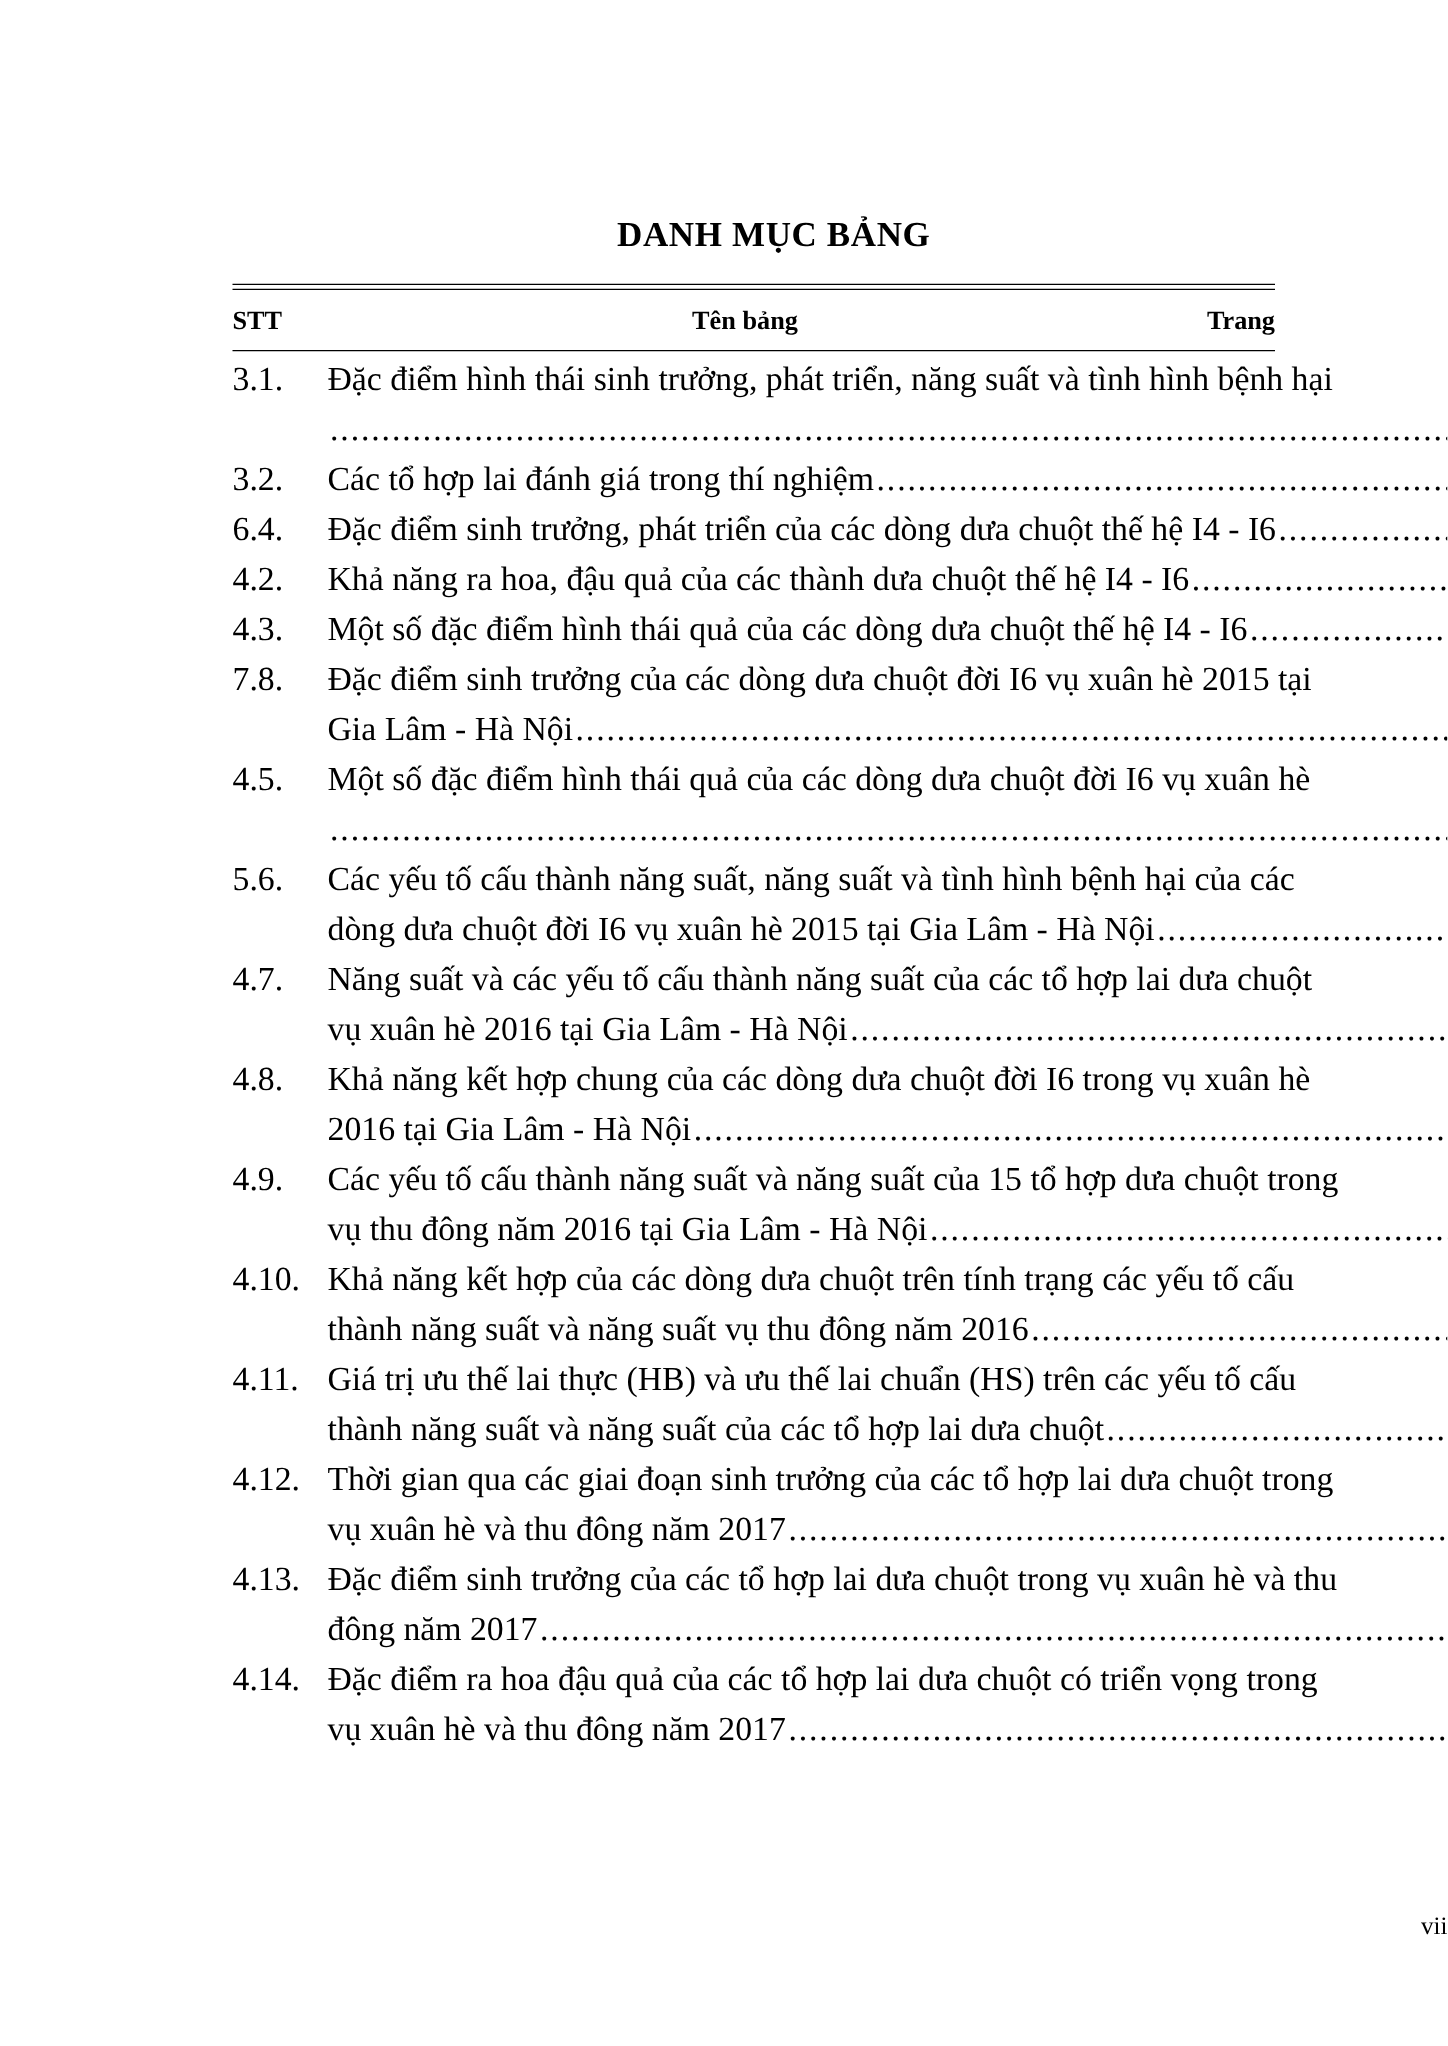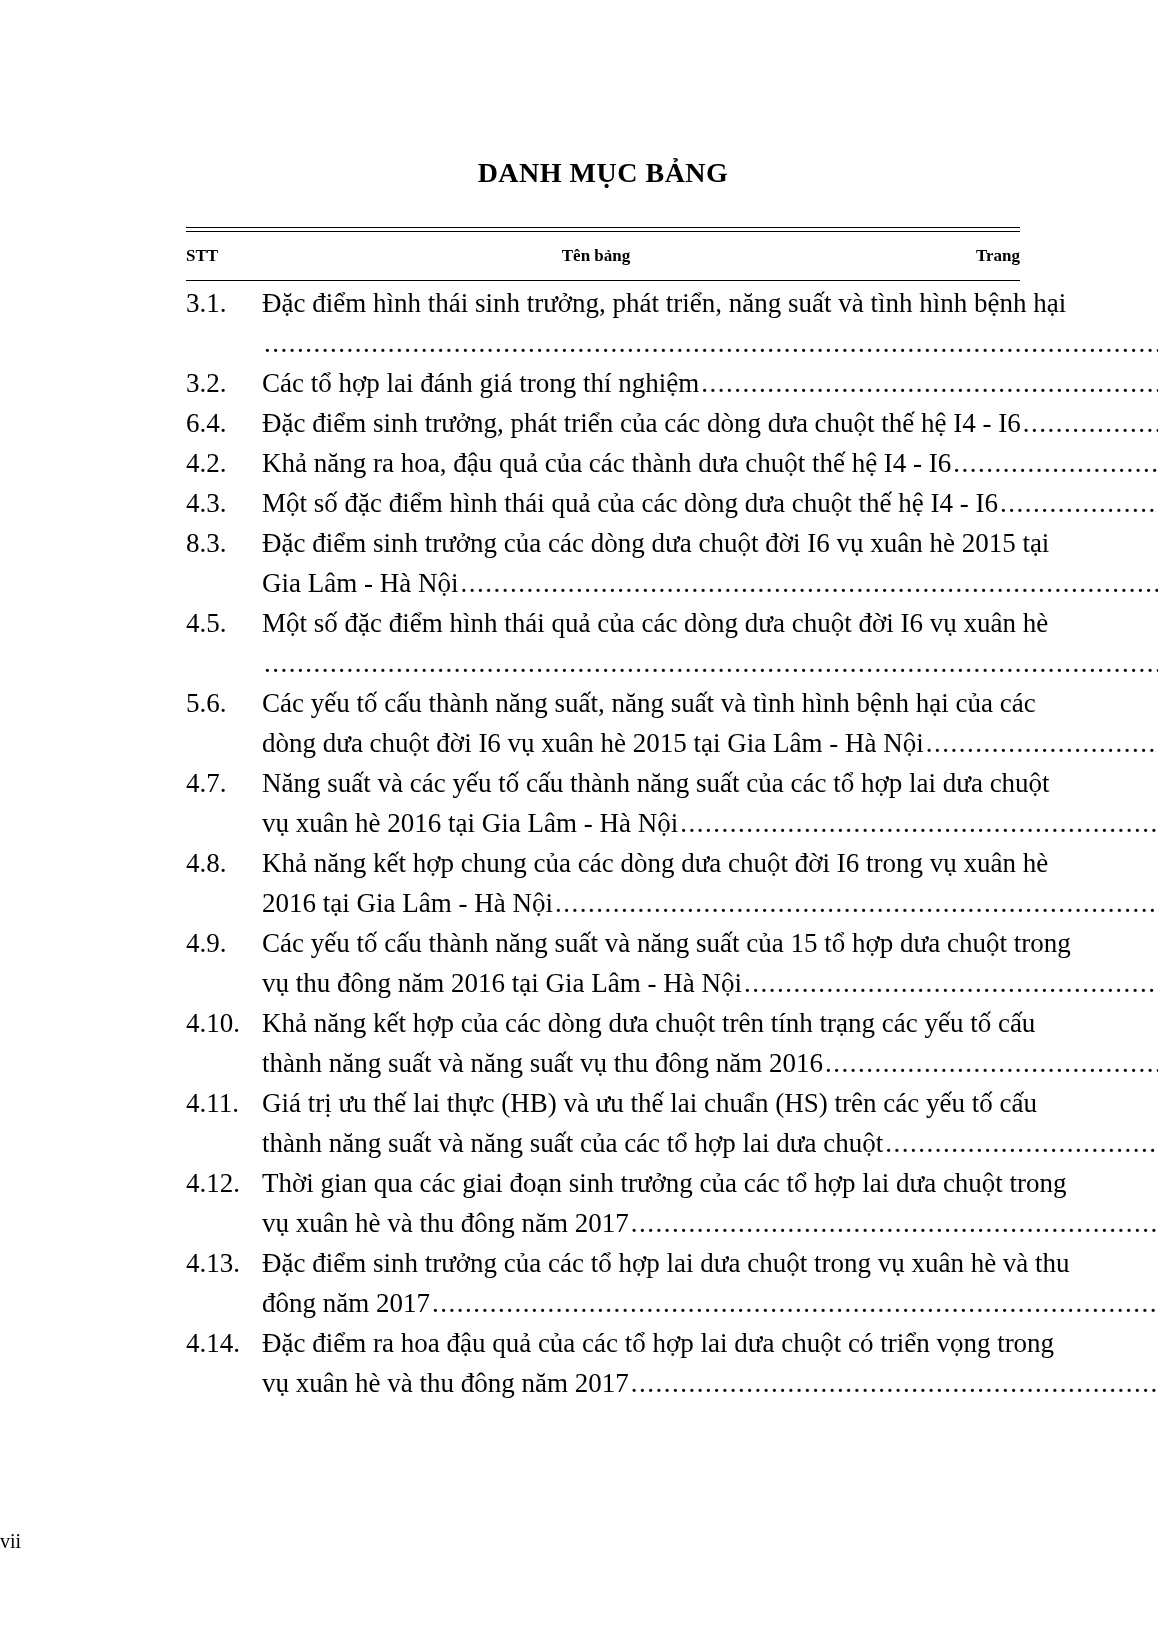--- a/index.html
+++ b/index.html
@@ -8,41 +8,41 @@
   .page {
     position: relative;
     width: 1158px; height: 1637px;
     background: #ffffff; color: #000000;
     font-family: "Liberation Serif", "DejaVu Serif", serif;
     overflow: hidden;
   }
   .title {
     position: absolute;
     top: 156px; left: 186px; width: 834px;
-    margin: 0;
+    margin: 16px;
     text-align: center;
     font-size: 28px; font-weight: bold;
     letter-spacing: 0.5px;
     line-height: 34px;
   }
   .toc-table {
     position: absolute;
     top: 227px; left: 186px; width: 834px;
   }
   .rule-double {
     height: 3px;
     border-top: 1.5px solid #000;
     border-bottom: 1.5px solid #000;
   }
   .thead {
     display: grid;
     grid-template-columns: 76px 1fr 90px;
     align-items: center;
     height: 48px;
-    font-size: 17px; font-weight: bold;
+    font-size: 21px; font-weight: bold;
   }
   .th-name { text-align: center; }
   .th-trang { text-align: right; }
   .rule-single {
     border-top: 1.5px solid #000;
   }
   .toc-list { padding-top: 2px; }
   .entry {
     display: grid;
     grid-template-columns: 76px 1fr;
@@ -61,21 +61,21 @@
     flex: 1 1 auto;
     min-width: 10px;
     overflow: hidden;
     white-space: nowrap;
     letter-spacing: 1.5px;
     padding-left: 2px;
   }
   .footer {
     position: absolute;
     top: 1530px; left: 0; width: 100%;
-    text-align: left;
+    text-align: right;
     font-size: 20px;
   }
 </style>
 </head>
 <body>
 
 <div class="page">
 
   <h1 class="title">DANH MỤC BẢNG</h1>
 
@@ -132,21 +132,21 @@
         <div class="entry">
           <div class="num">4.3.</div>
           <div class="body">
             <div class="line">
               <span class="txt">Một số đặc điểm hình thái quả của các dòng dưa chuột thế hệ I4 - I6</span>
               <span class="leader">............................................................................................................................................................................................................................</span>
             </div>
           </div>
         </div>
         <div class="entry">
-          <div class="num">8.3.</div>
+          <div class="num">7.8.</div>
           <div class="body">
             <div class="line">
               <span class="txt">Đặc điểm sinh trưởng của các dòng dưa chuột đời I6 vụ xuân hè 2015 tại</span>
             </div>
             <div class="line">
               <span class="txt">Gia Lâm - Hà Nội</span>
               <span class="leader">............................................................................................................................................................................................................................</span>
             </div>
           </div>
         </div>

